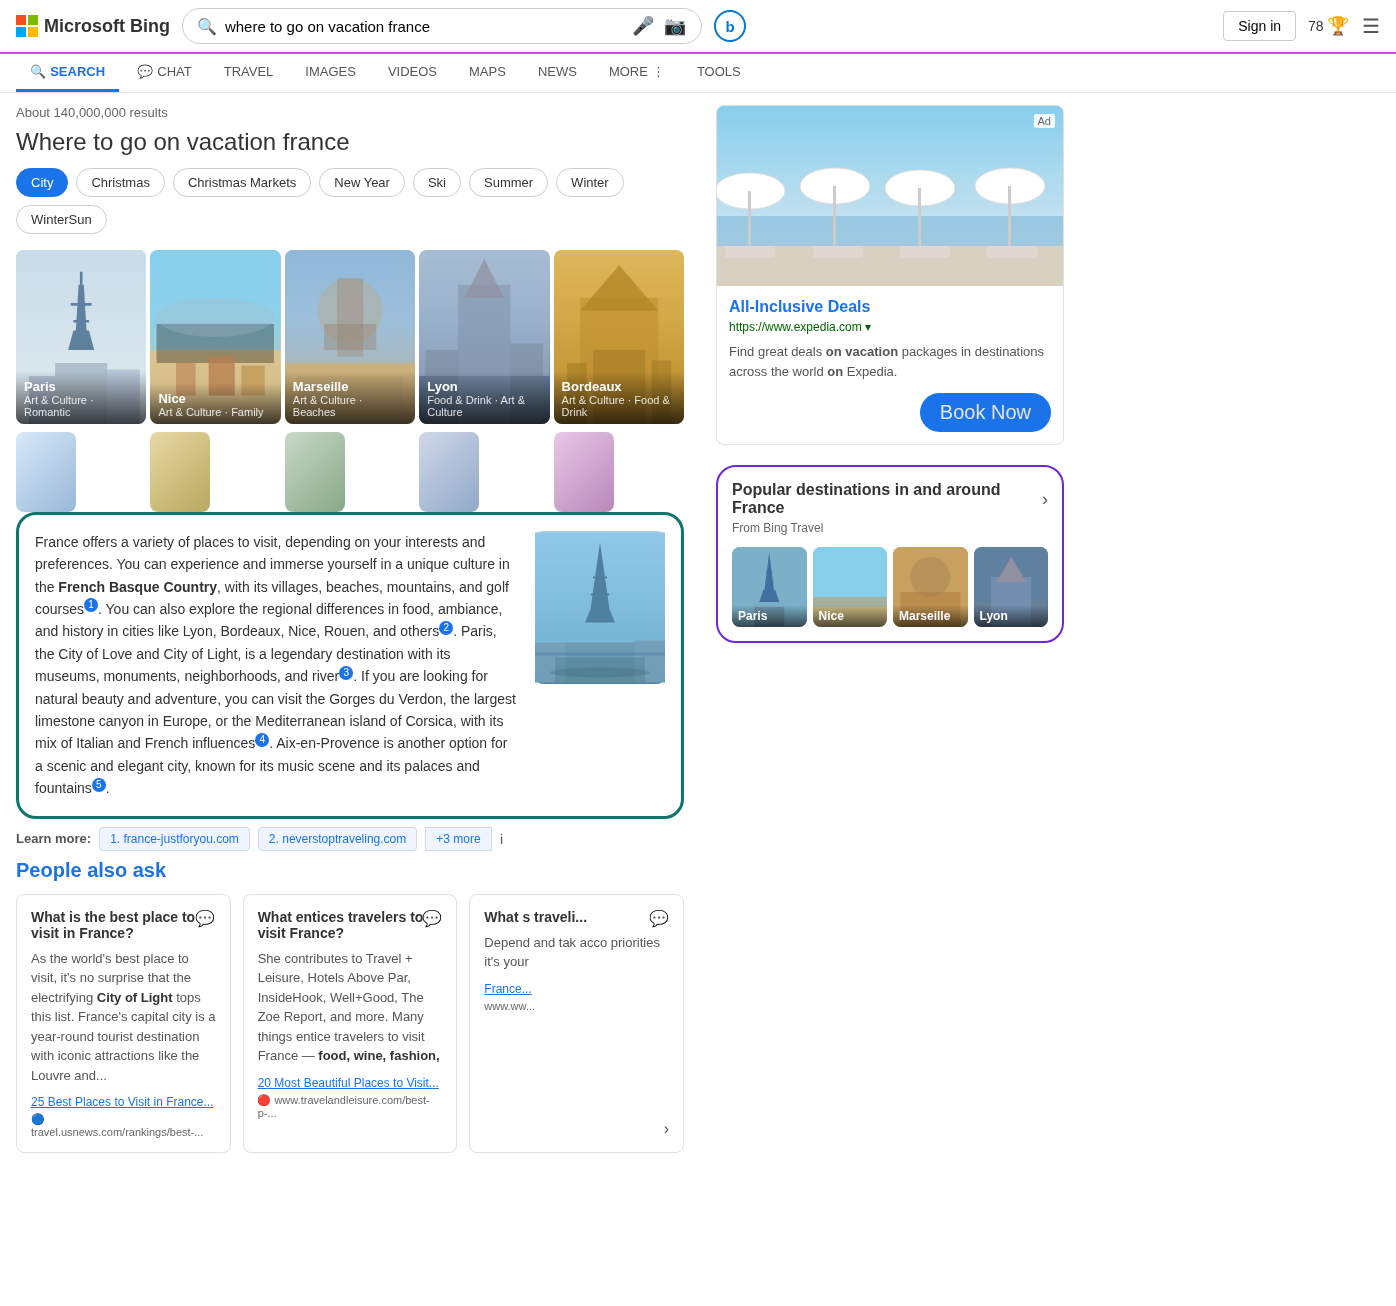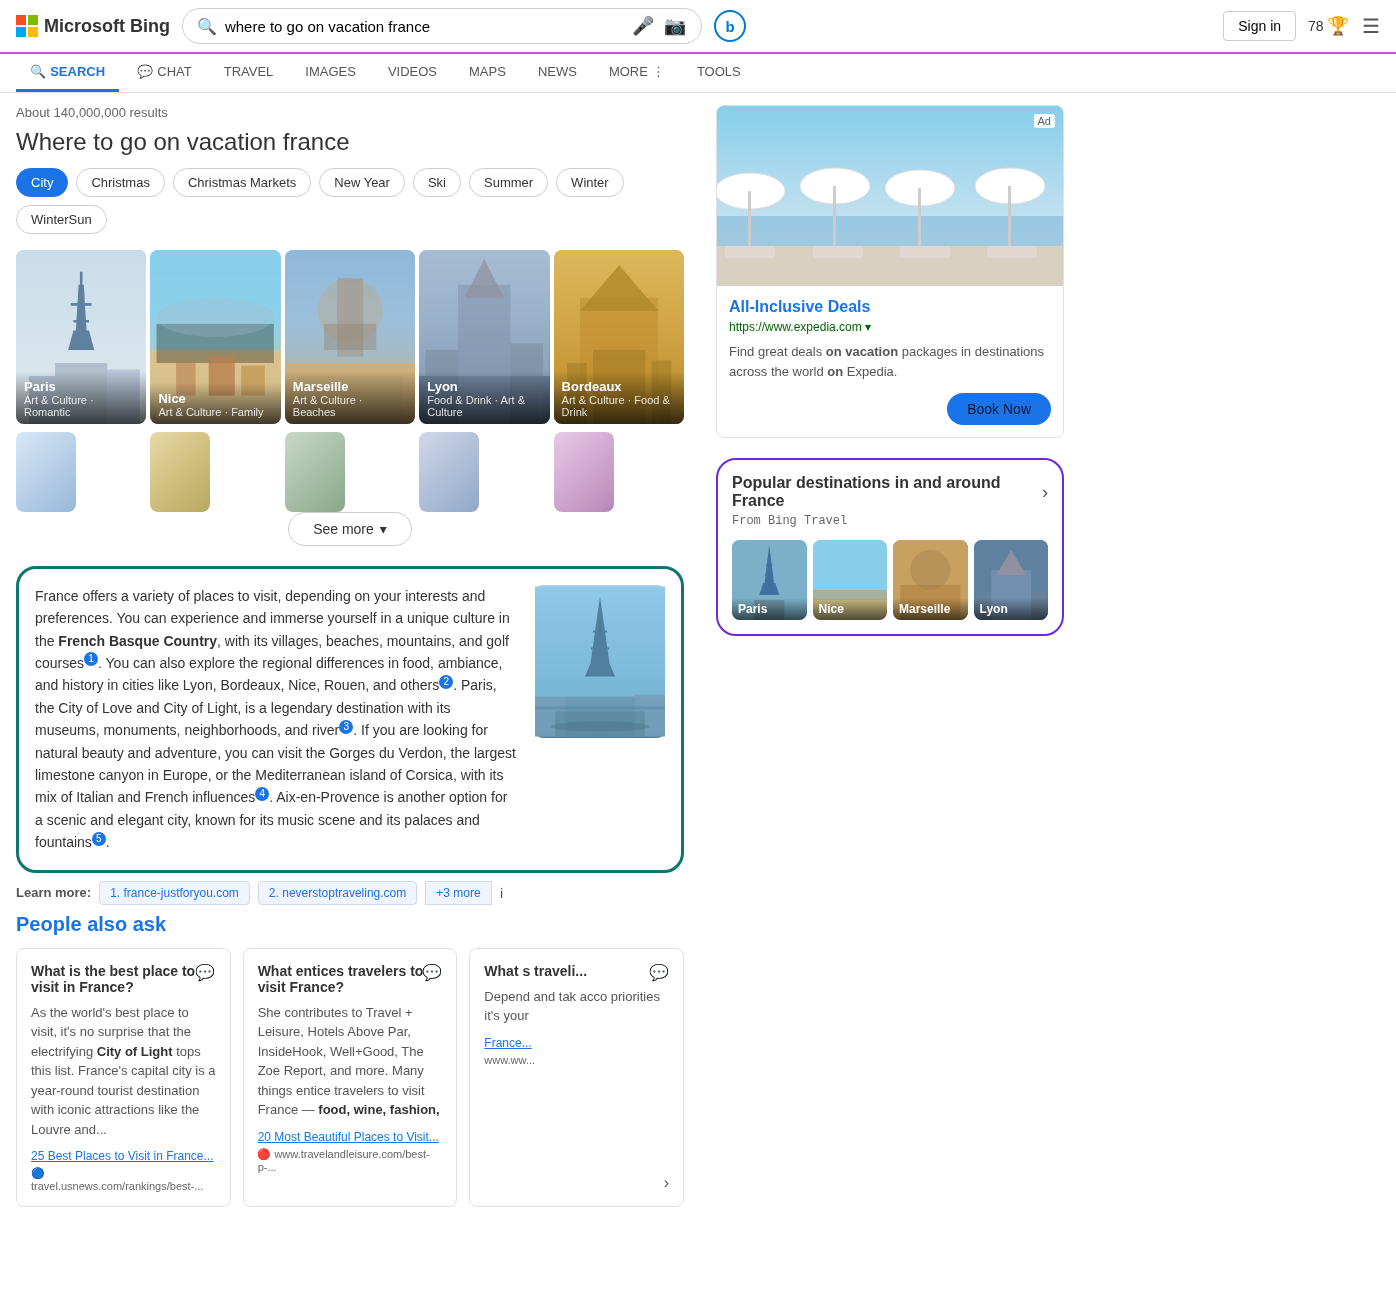--- a/index.html
+++ b/index.html
@@ -97,28 +97,28 @@
     .paa-truncated { overflow: hidden; }
 
     
     .ad-box { border: 1px solid #e0e0e0; border-radius: 8px; overflow: hidden; margin-bottom: 20px; position: relative; }
     .ad-label { position: absolute; top: 8px; right: 8px; font-size: 11px; color: #666; background: rgba(255,255,255,0.9); padding: 1px 4px; border-radius: 2px; }
     .ad-content { padding: 12px; }
     .ad-title { font-size: 16px; font-weight: bold; color: #1a73e8; margin-bottom: 4px; cursor: pointer; }
     .ad-url { font-size: 12px; color: #006600; margin-bottom: 8px; }
     .ad-desc { font-size: 13px; color: #555; line-height: 1.5; margin-bottom: 12px; }
     .ad-desc strong { font-weight: bold; }
-    .book-btn { background: #1a73e8; color: #0f172a; border: none; border-radius: 20px; padding: 8px 20px; font-size: 14px; cursor: pointer; float: right; }
+    .book-btn { background: #1a73e8; color: #e5e5e5; border: none; border-radius: 20px; padding: 8px 20px; font-size: 20px; cursor: pointer; float: right; }
 
     
     .pop-dest { border: 2px solid #6d28d9; border-radius: 20px; padding: 14px; }
     .pop-dest-header { display: flex; align-items: center; justify-content: space-between; margin-bottom: 4px; }
     .pop-dest-title { font-size: 16px; font-weight: 600; color: #333; }
     .pop-dest-arrow { color: #555; font-size: 18px; cursor: pointer; }
-    .pop-dest-sub { font-size: 12px; color: #666; margin-bottom: 12px; font-family: Liberation Mono, monospace; }
+    .pop-dest-sub { font-size: 12px; color: #666; margin-bottom: 12px; }
     .pop-dest-grid { display: grid; grid-template-columns: repeat(4, 1fr); gap: 6px; }
     .dest-card { border-radius: 8px; overflow: hidden; position: relative; cursor: pointer; }
     .dest-img { width: 100%; height: 80px; }
     .dest-overlay { position: absolute; bottom: 0; left: 0; right: 0; background: linear-gradient(transparent, rgba(0,0,0,0.6)); padding: 4px 6px; }
     .dest-name { color: #fff; font-size: 12px; font-weight: bold; }
     .paris-dest { background: linear-gradient(180deg, #7ab0c8 0%, #9ec8e0 40%, #5a90b0 100%); }
     .nice-dest { background: linear-gradient(135deg, #87ceeb 0%, #a8d8f0 50%, #c8e8f8 100%); }
     .marseille-dest { background: linear-gradient(135deg, #d4a870 0%, #c09060 50%, #a07040 100%); }
     .lyon-dest { background: linear-gradient(180deg, #6080a0 0%, #8098b8 40%, #a0b8d0 100%); }
 
@@ -323,26 +323,20 @@
         <div class="row2-3" style="width:100%;height:100%;"></div>
       </div>
       <div class="city-card" style="height:80px;">
         <div class="row2-4" style="width:100%;height:100%;"></div>
       </div>
       <div class="city-card" style="height:80px;">
         <div class="row2-5" style="width:100%;height:100%;"></div>
       </div>
     </div>
 
-    <div class="see-more-row">
-      <button class="see-more-btn">
-        <span>See more</span>
-        <span>▾</span>
-      </button>
-    </div>
 
     <div class="info-box">
       <div class="info-text">
         <p>
           <span>France offers a variety of places to visit, depending on your interests and preferences. You can experience and immerse yourself in a unique culture in the </span><strong>French Basque Country</strong><span>, with its villages, beaches, mountains, and golf courses</span><span class="ref-num">1</span><span>. You can also explore the regional differences in food, ambiance, and history in cities like Lyon, Bordeaux, Nice, Rouen, and others</span><span class="ref-num">2</span><span>. Paris, the City of Love and City of Light, is a legendary destination with its museums, monuments, neighborhoods, and river</span><span class="ref-num">3</span><span>. If you are looking for natural beauty and adventure, you can visit the Gorges du Verdon, the largest limestone canyon in Europe, or the Mediterranean island of Corsica, with its mix of Italian and French influences</span><span class="ref-num">4</span><span>. Aix-en-Provence is another option for a scenic and elegant city, known for its music scene and its palaces and fountains</span><span class="ref-num">5</span><span>.</span>
         </p>
       </div>
       <div class="info-thumb">
         <div class="paris-thumb info-thumb-img">
           <svg width="100%" height="100%" viewBox="0 0 130 150" style="display:block;">

